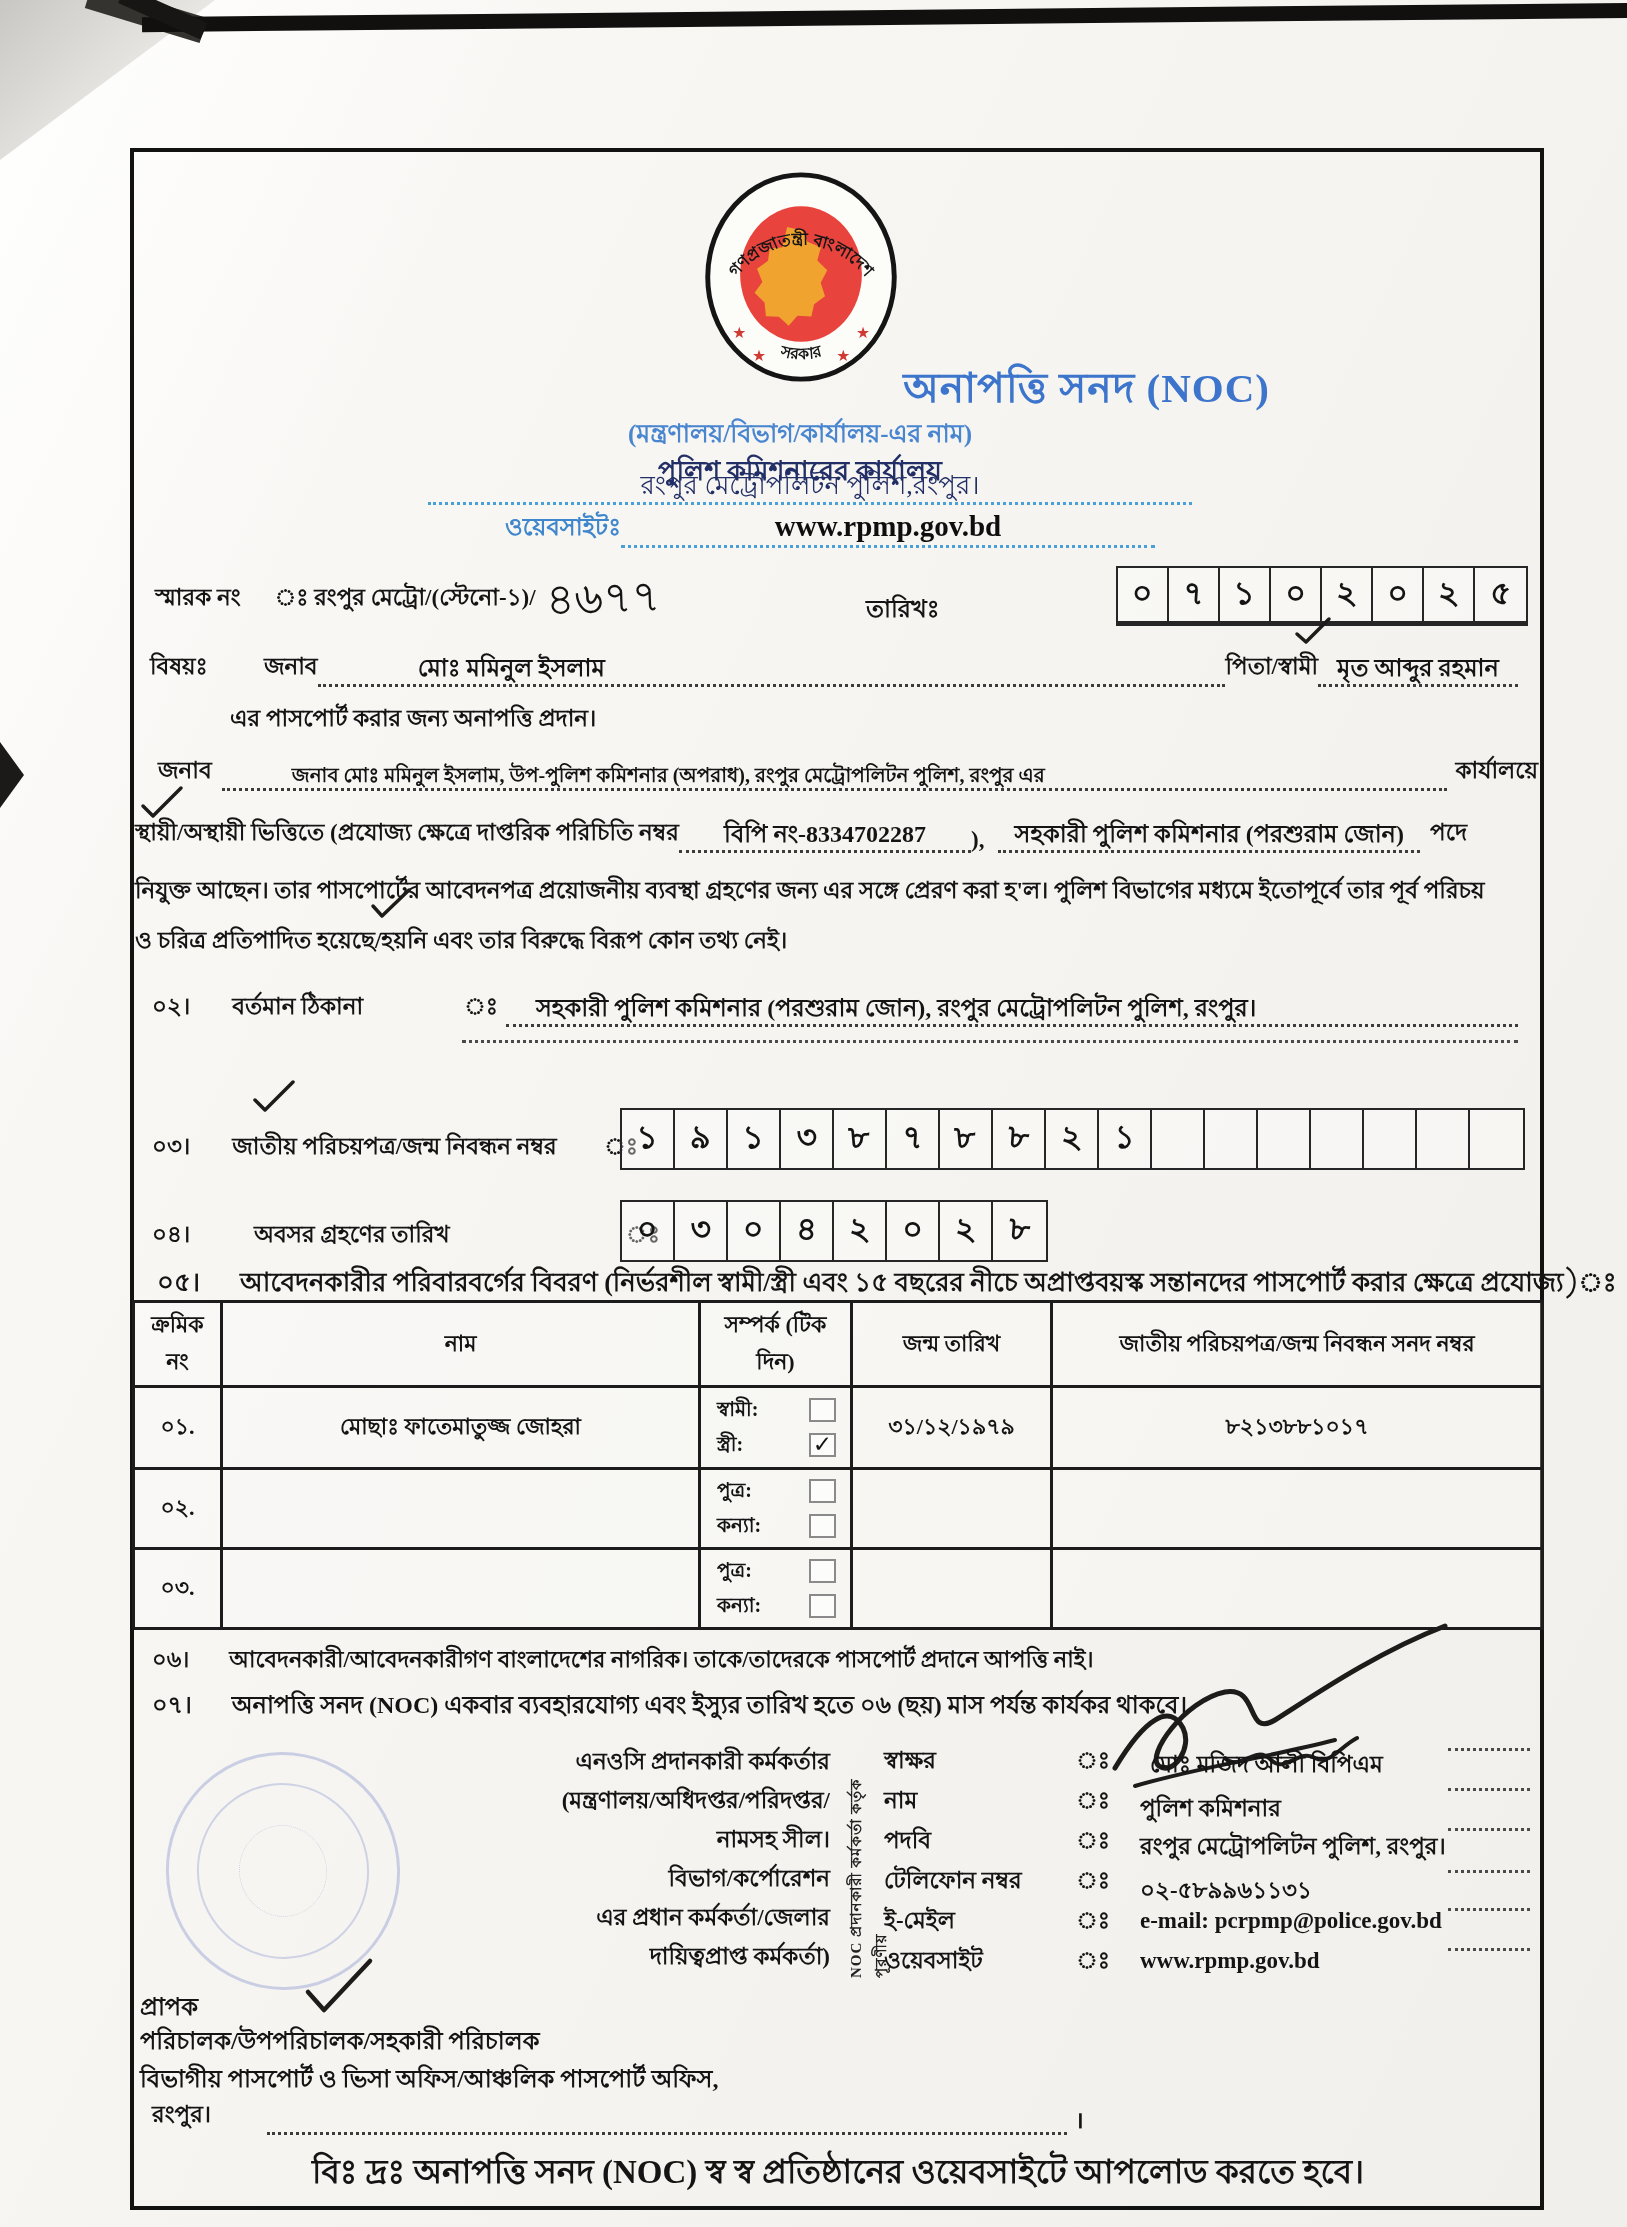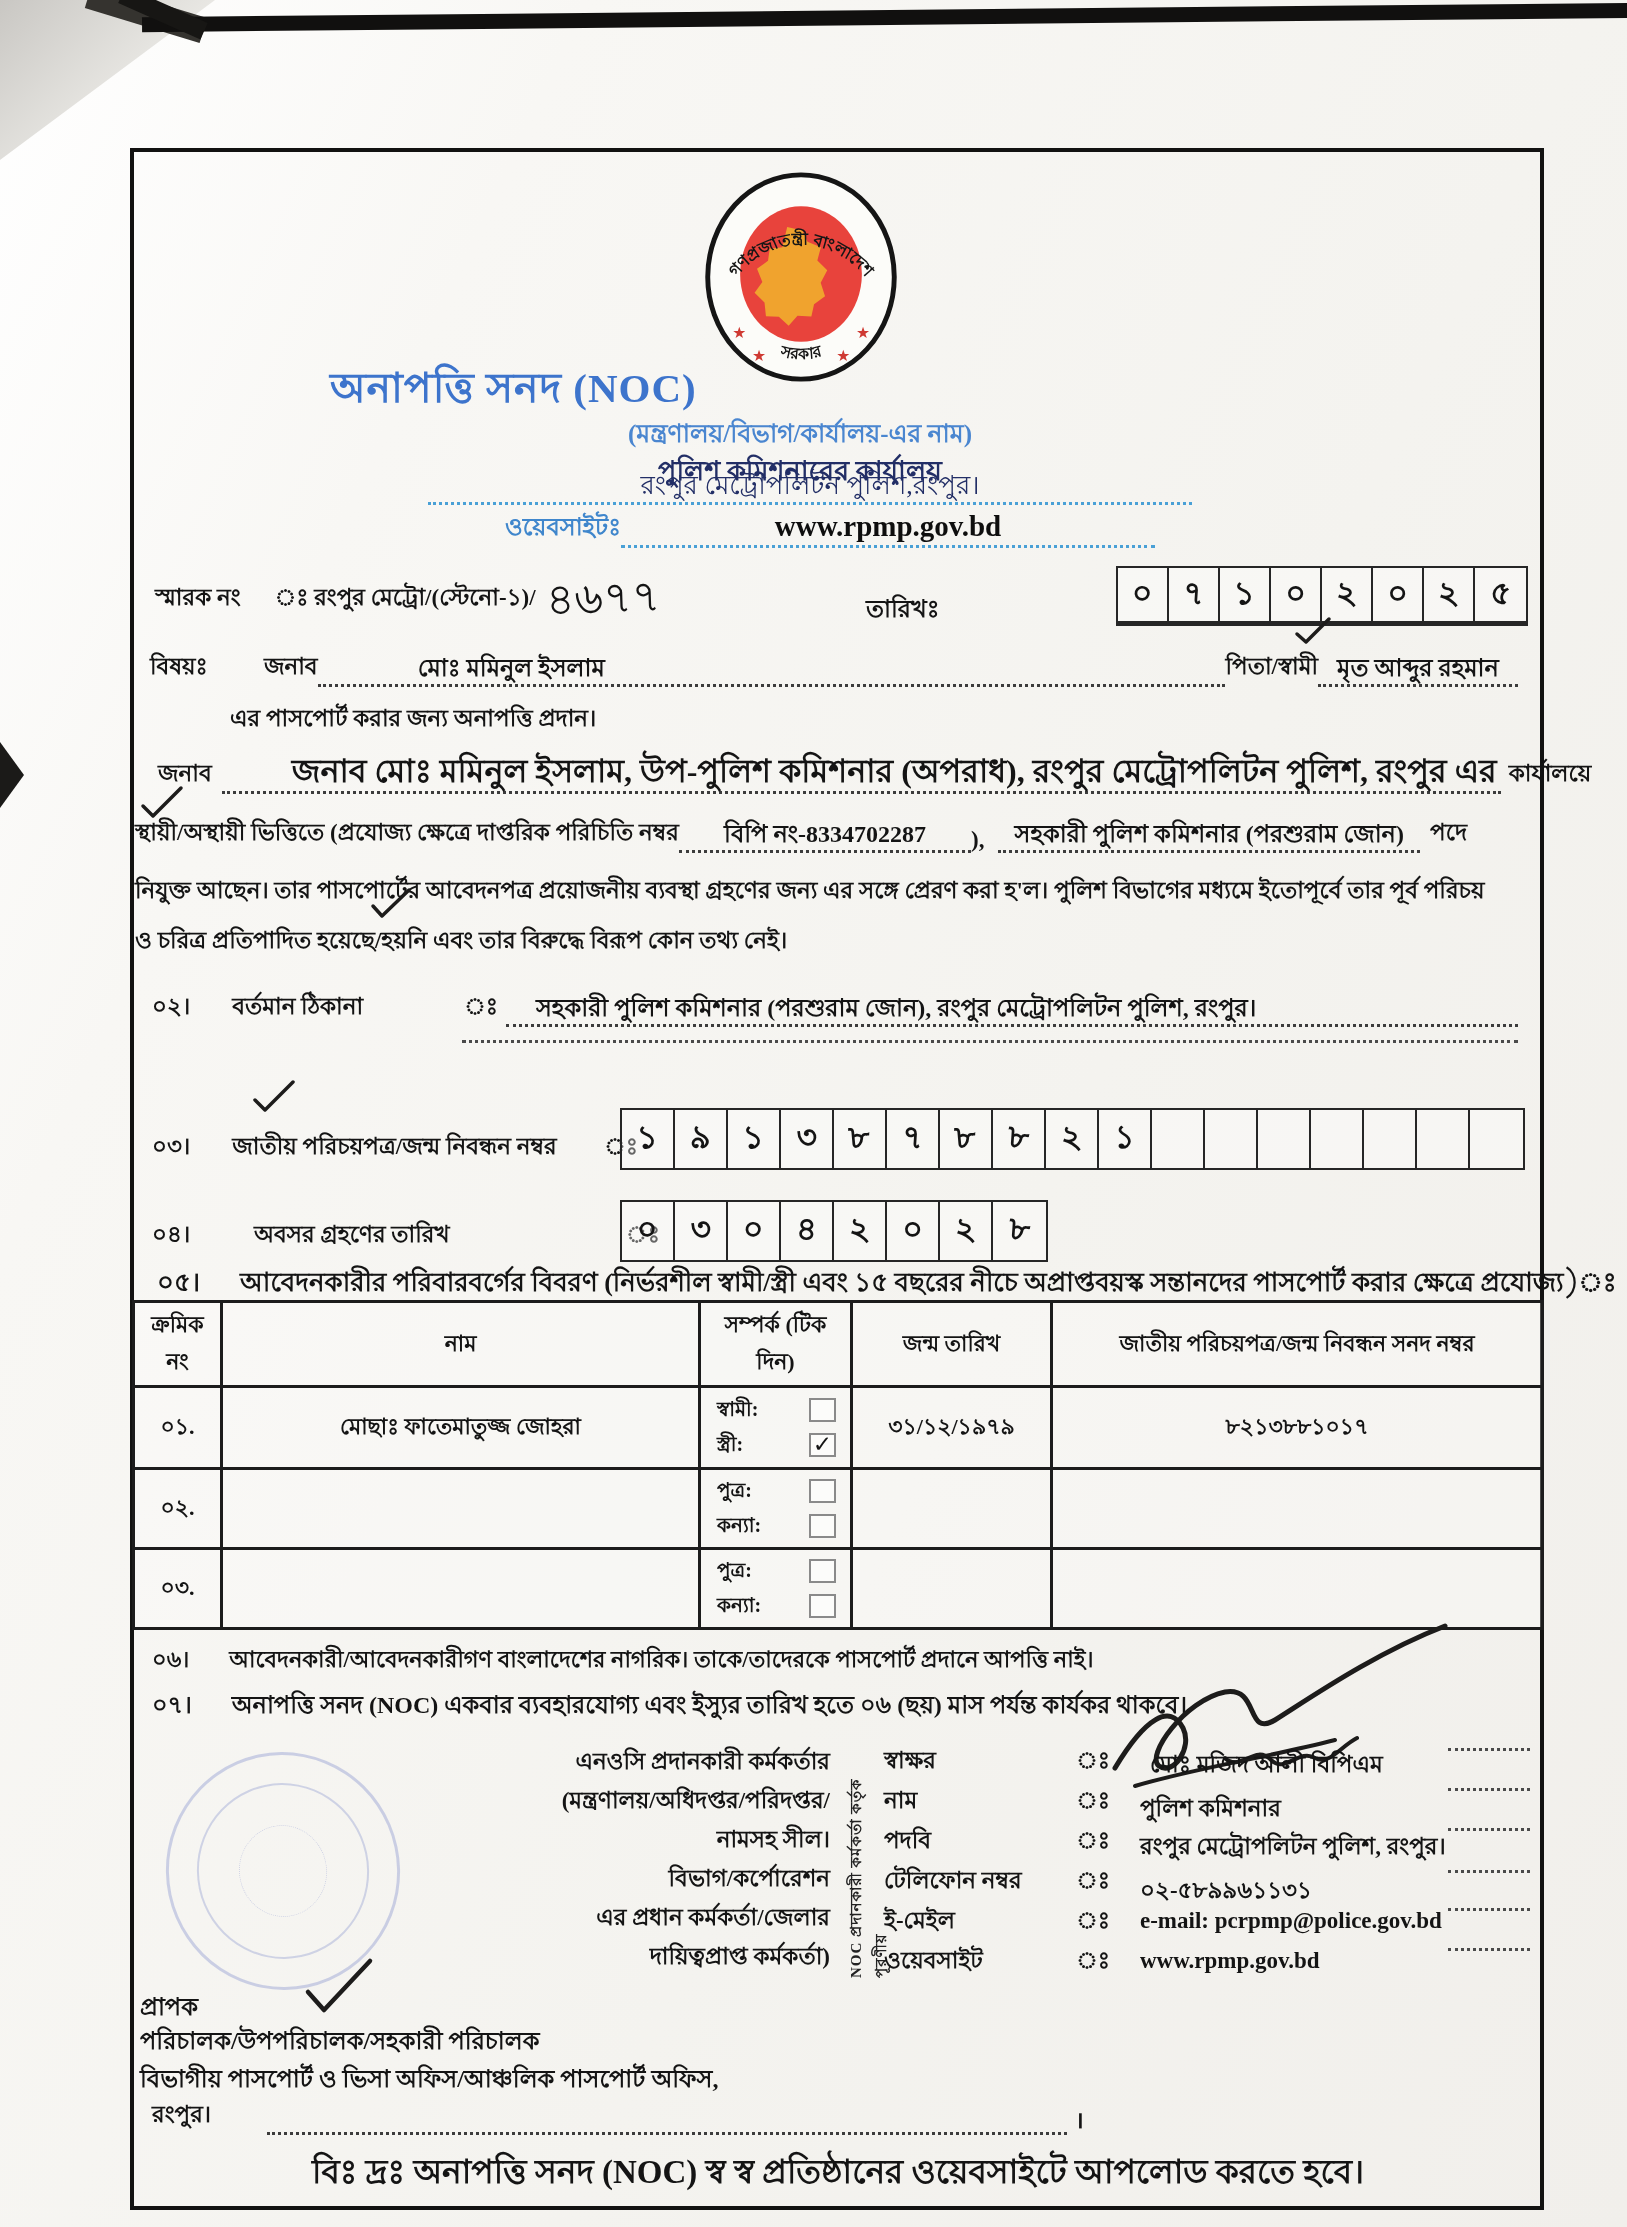--- a/index.html
+++ b/index.html
@@ -15,21 +15,21 @@
   .art-topkink{position:absolute;left:118px;top:4px;width:90px;height:18px;background:#171614;transform:rotate(24deg)}
   .art-corner{position:absolute;left:0;top:0;width:215px;height:160px;
     background:linear-gradient(135deg,#c9c7c3,#efeeea 70%);clip-path:polygon(0 0,100% 0,0 100%)}
   .art-corner2{position:absolute;left:86px;top:0px;width:120px;height:26px;background:#35332f;transform:rotate(17deg)}
   .art-leftnotch{position:absolute;left:0;top:742px;width:24px;height:66px;background:#1b1a18;clip-path:polygon(0 0,100% 50%,0 100%)}
   
   .frame{position:absolute;left:130px;top:148px;width:1414px;height:2062px;border:4px solid #121211}
   
   .emblem{position:absolute;left:693px;top:163px;width:216px;height:226px}
   
-  .h-title{position:absolute;left:330px;top:356px;width:940px;text-align:left;
+  .h-title{position:absolute;left:330px;top:356px;width:940px;text-align:right;
     font-size:41px;font-weight:700;color:#3d74cc;letter-spacing:1px}
   .h-sub{position:absolute;left:330px;top:414px;width:940px;text-align:center;
     font-size:25px;font-weight:600;color:#4a86d0}
   .h-off1{position:absolute;left:330px;top:450px;width:940px;text-align:center;
     font-size:27px;font-weight:700;color:#222e66}
   
   .frow{position:absolute;display:flex;align-items:flex-end;font-size:23px;font-weight:600;white-space:nowrap}
   .fill{border-bottom:3px dotted #3c3c3c;text-align:center;line-height:1.2;padding:0 4px 1px 4px}
   .fill.blue{border-bottom-color:#49a0d6}
   .grow{flex:1}
@@ -164,21 +164,21 @@
     <span>বিষয়ঃ</span>
     <span style="margin-left:56px">জনাব</span>
     <span class="fill grow ta-l" style="padding-left:100px;font-size:24px">মোঃ মমিনুল ইসলাম</span>
     <span>পিতা/স্বামী</span>
     <span class="fill" style="width:200px;font-size:24px">মৃত আব্দুর রহমান</span>
   </div>
   <div class="abs" style="left:230px;top:700px">এর পাসপোর্ট করার জন্য অনাপত্তি প্রদান।</div>
 
   <div class="frow" style="left:158px;top:752px;width:1380px">
     <span>জনাব</span>
-    <span class="fill grow ta-l" style="padding-left:70px;font-size:32px;margin-left:10px">জনাব মোঃ মমিনুল ইসলাম, উপ-পুলিশ কমিশনার (অপরাধ), রংপুর মেট্রোপলিটন পুলিশ, রংপুর এর</span>
+    <span class="fill grow ta-l" style="padding-left:70px;font-size:20px;margin-left:10px">জনাব মোঃ মমিনুল ইসলাম, উপ-পুলিশ কমিশনার (অপরাধ), রংপুর মেট্রোপলিটন পুলিশ, রংপুর এর</span>
     <span style="margin-left:8px">কার্যালয়ে</span>
   </div>
   <div class="frow" style="left:135px;top:814px;width:1332px">
     <span>স্থায়ী/অস্থায়ী ভিত্তিতে (প্রযোজ্য ক্ষেত্রে দাপ্তরিক পরিচিতি নম্বর</span>
     <span class="fill" style="width:292px;font-size:24px">বিপি নং-8334702287</span>
     <span>),</span>
     <span class="fill grow" style="font-size:24px;margin-left:14px">সহকারী পুলিশ কমিশনার (পরশুরাম জোন)</span>
     <span style="margin-left:10px">পদে</span>
   </div>
   <div class="abs" style="left:135px;top:872px">নিযুক্ত আছেন। তার পাসপোর্টের আবেদনপত্র প্রয়োজনীয় ব্যবস্থা গ্রহণের জন্য এর সঙ্গে প্রেরণ করা হ'ল। পুলিশ বিভাগের মধ্যমে  ইতোপূর্বে তার পূর্ব পরিচয়</div>

